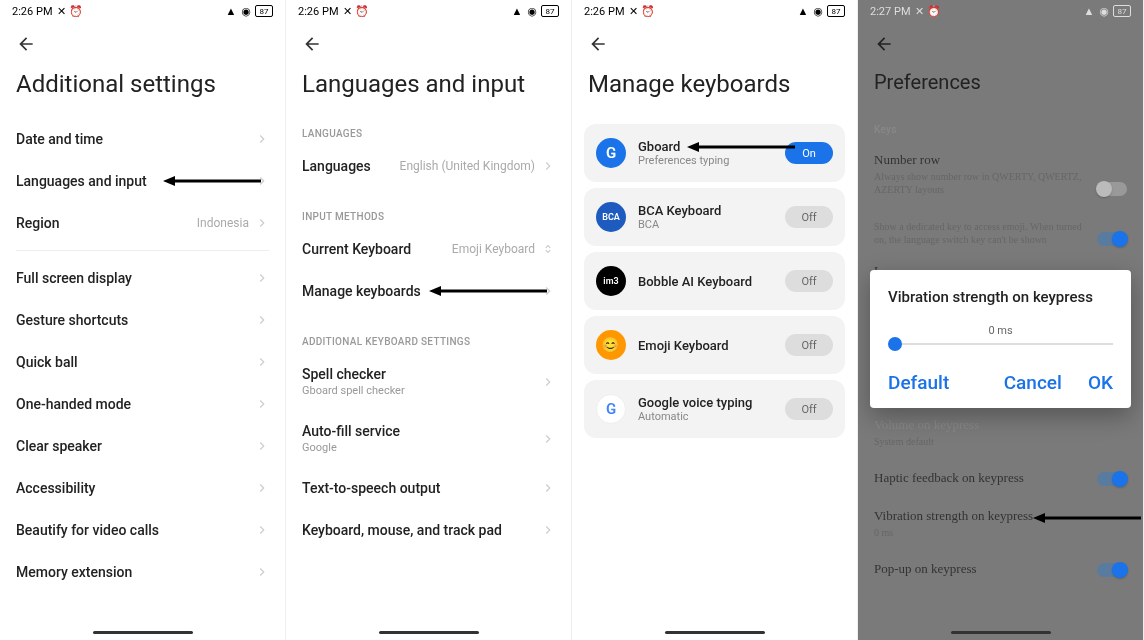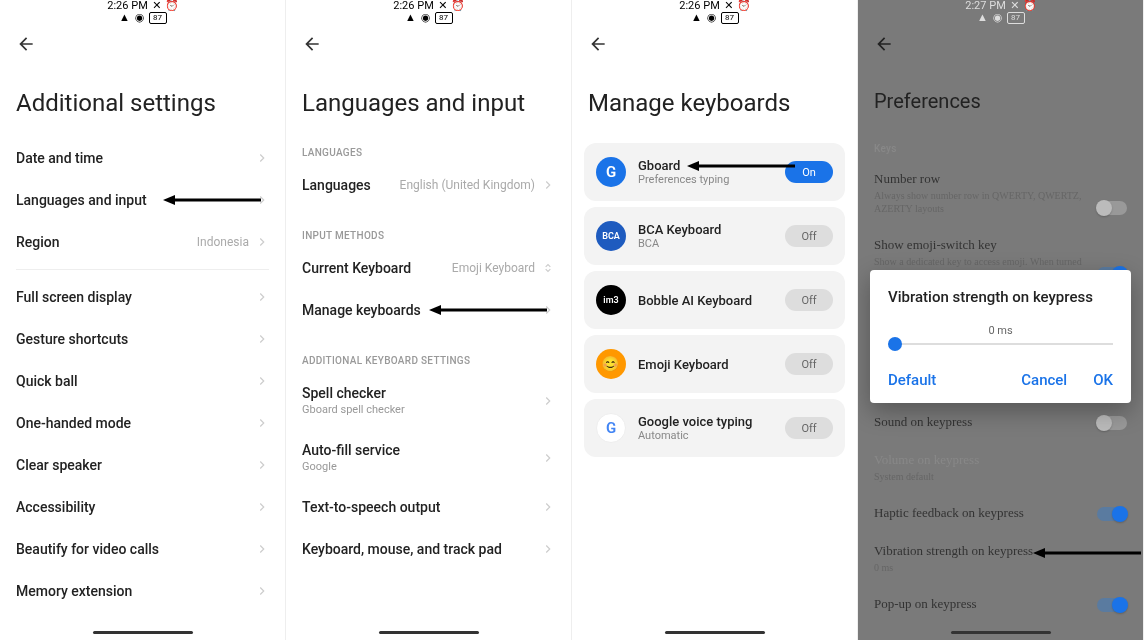--- a/index.html
+++ b/index.html
@@ -1,26 +1,26 @@
 <!DOCTYPE html>
 <html><head>
   <meta charset="utf-8">
   <style>
     * { margin: 0; padding: 0; box-sizing: border-box; }
     body { font-family: -apple-system, BlinkMacSystemFont, "Segoe UI", Roboto, sans-serif; background: #fafafa; display: flex; }
     .phone { width: 286px; height: 640px; background: #fff; position: relative; border-right: 1px solid #eee; overflow: hidden; }
     .phone.dimmed { background: #7a7a7a; }
-    .status-bar { display: flex; justify-content: center; align-items: center; padding: 4px 12px; font-size: 11px; height: 22px; flex-direction: column; }
+    .status-bar { display: flex; justify-content: space-between; align-items: center; padding: 4px 12px; font-size: 11px; height: 22px; }
     .status-left { display: flex; align-items: center; gap: 3px; }
     .status-right { display: flex; align-items: center; gap: 3px; }
     .status-icon { width: 12px; height: 12px; display: inline-flex; align-items: center; justify-content: center; }
     .dimmed .status-bar { color: #ddd; }
     .back-btn { padding: 12px 16px 4px; cursor: pointer; }
     .back-arrow { width: 20px; height: 20px; }
-    .page-title { font-size: 24px; font-weight: 400; padding: 8px 16px 20px; color: #222; margin-top: 19px; }
+    .page-title { font-size: 24px; font-weight: 400; padding: 8px 16px 20px; color: #222; }
     .dimmed .page-title { color: #222; }
     .section-label { font-size: 10px; color: #999; padding: 10px 16px 6px; font-weight: 500; letter-spacing: 0.3px; }
     .dimmed .section-label { color: #888; }
     .row { display: flex; align-items: center; justify-content: space-between; padding: 13px 16px; cursor: pointer; position: relative; }
     .row-title { font-size: 14px; color: #222; font-weight: 500; }
     .row-sub { font-size: 11px; color: #999; margin-top: 2px; }
     .row-value { font-size: 12px; color: #aaa; margin-right: 6px; }
     .chevron { width: 14px; height: 14px; stroke: #ccc; stroke-width: 2; fill: none; }
     .row-right { display: flex; align-items: center; }
     .divider { height: 1px; background: #eee; margin: 6px 16px; }
@@ -49,21 +49,21 @@
     .pref-sub { font-size: 10px; color: #777; margin-top: 2px; line-height: 1.3; }
     .dimmed .pref-title { color: #333; }
     .dimmed .pref-sub { color: #666; }
     .dialog { position: absolute; top: 270px; left: 12px; right: 12px; background: #fff; border-radius: 4px; padding: 18px 18px 14px; box-shadow: 0 8px 24px rgba(0,0,0,0.3); }
     .dialog-title { font-size: 15px; font-weight: 500; margin-bottom: 18px; color: #222; }
     .dialog-value { font-size: 11px; text-align: center; color: #666; margin-bottom: 6px; }
     .slider { width: 100%; height: 2px; background: #ddd; position: relative; margin-bottom: 26px; }
     .slider-thumb { width: 14px; height: 14px; border-radius: 50%; background: #1a73e8; position: absolute; top: -6px; left: 0; }
     .dialog-actions { display: flex; justify-content: space-between; align-items: center; }
     .dialog-actions .right { display: flex; gap: 26px; text-align: center; }
-    .dialog-btn { color: #1a73e8; font-size: 15px; font-weight: 500; cursor: pointer; }
+    .dialog-btn { color: #1a73e8; font-size: 19px; font-weight: 500; cursor: pointer; }
 
     
     .arrow-annot { position: absolute; pointer-events: none; }
     .arrow-annot svg { display: block; }
 
     .bottom-bar { position: absolute; bottom: 6px; left: 50%; transform: translateX(-50%); width: 100px; height: 3px; background: #333; border-radius: 2px; }
     .dimmed .bottom-bar { background: #333; }
   </style>
 </head>
 <body>
@@ -353,21 +353,20 @@
   <div class="section-label">Keys</div>
   <div class="pref-row">
     <div class="pref-left">
         <div class="pref-title">Number row</div>
         <div class="pref-sub">Always show number row in QWERTY, QWERTZ, AZERTY layouts</div>
       </div>
     <div class="toggle"></div>
   </div>
   <div class="pref-row">
     <div class="pref-left">
-        <div class="pref-title">Show emoji-switch key</div>
         <div class="pref-sub">Show a dedicated key to access emoji. When turned on, the language switch key can't be shown</div>
       </div>
     <div class="toggle on"></div>
   </div>
   <div class="pref-row" style="padding:6px 16px;">
       <div class="pref-title">L</div>
     </div>
   <div class="pref-row" style="padding:6px 16px;">
       <div class="pref-title">O</div>
     </div>

